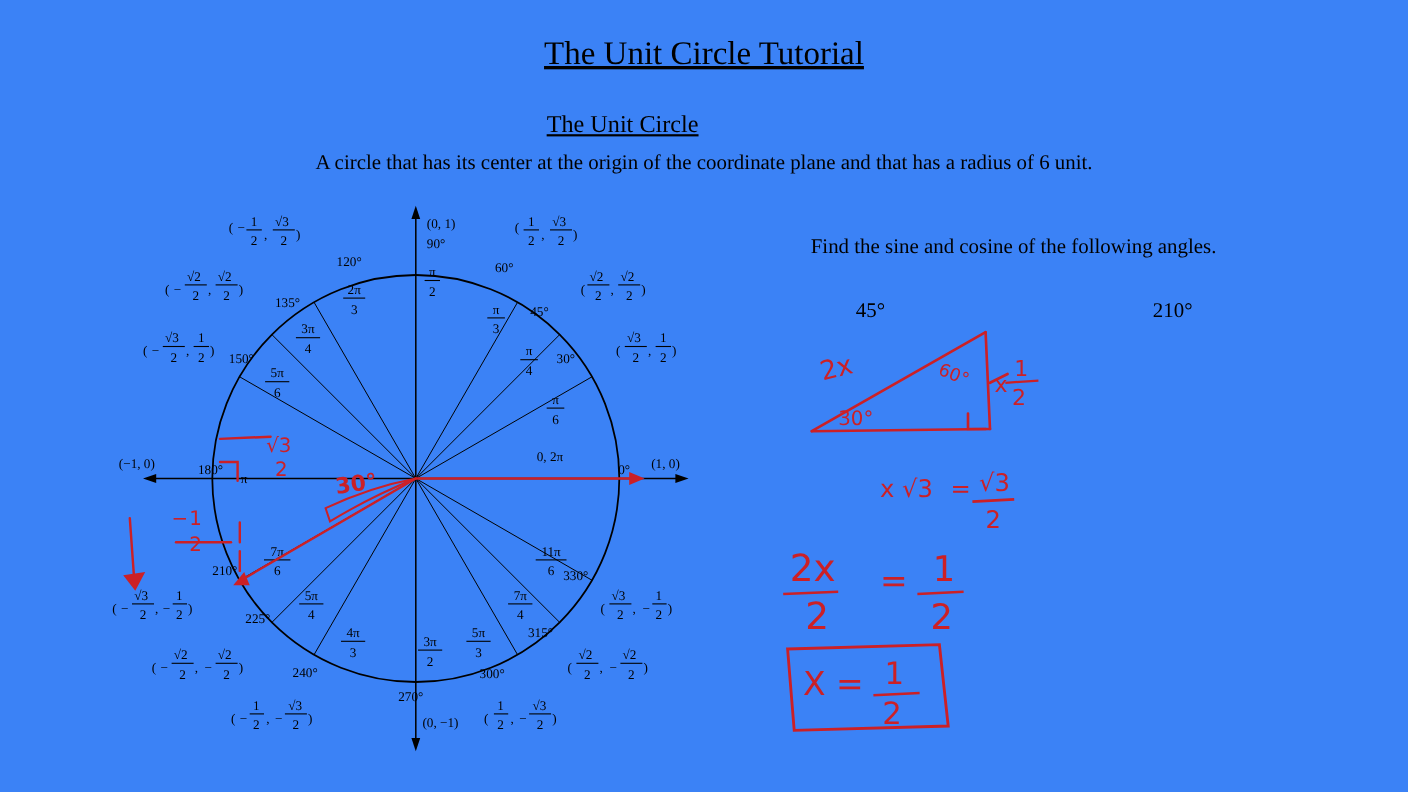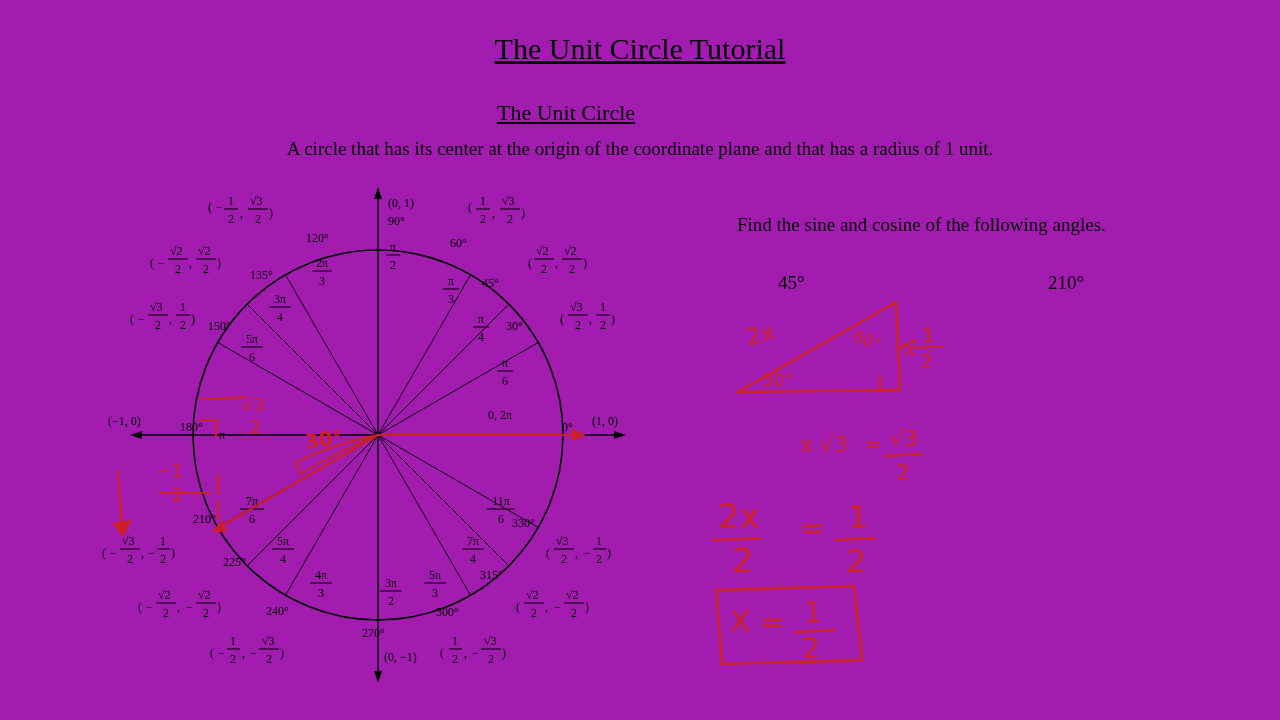--- a/index.html
+++ b/index.html
@@ -4,21 +4,21 @@
 <style>
   html, body {
     margin: 0;
     padding: 0;
     background: #ffffff;
   }
   #page {
     position: relative;
     width: 1280px;
     height: 720px;
-    background: #a21caf;
+    background: #3b82f6;
     font-family: "Liberation Serif", serif;
     overflow: hidden;
   }
   #title {
     position: absolute;
     top: 32px;
     left: 0;
     width: 1280px;
     text-align: center;
     font-size: 30px;
@@ -83,21 +83,21 @@
     fill: #cc2026;
   }
 </style>
 </head>
 <body>
 
 <div id="page">
 
   <div id="title">The Unit Circle Tutorial</div>
   <div id="subtitle">The Unit Circle</div>
-  <div id="definition">A circle that has its center at the origin of the coordinate plane and that has a radius of 1 unit.</div>
+  <div id="definition">A circle that has its center at the origin of the coordinate plane and that has a radius of 6 unit.</div>
 
   <div id="circle-area">
     <svg width="570" height="520" viewBox="0 0 570 520">
 
       <g stroke="#000" stroke-width="1.4">
         <line x1="278" y1="260" x2="278" y2="20"></line>
         <line x1="278" y1="260" x2="278" y2="500"></line>
         <line x1="278" y1="260" x2="38" y2="260"></line>
         <line x1="278" y1="260" x2="518" y2="260"></line>
       </g>

